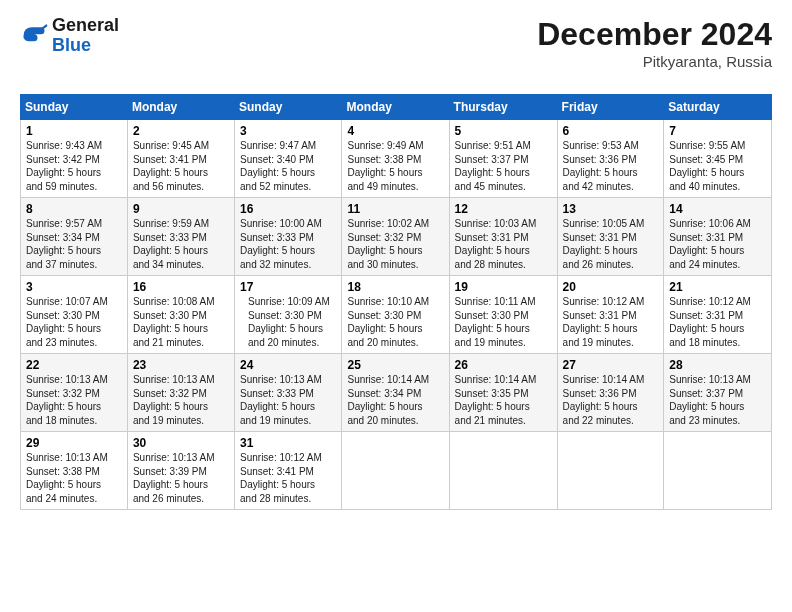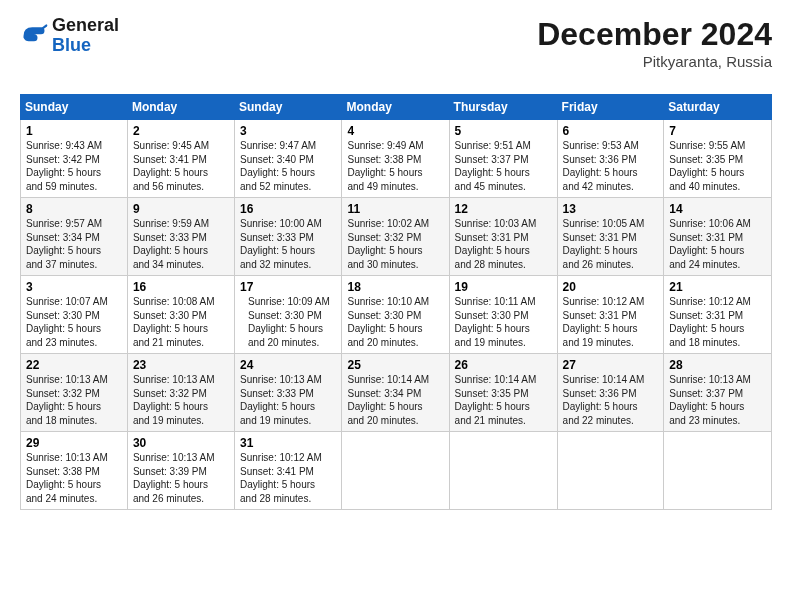--- a/index.html
+++ b/index.html
@@ -167,21 +167,21 @@
           <td>
             <span class="day-num">6</span>
             <div class="day-info" style="white-space: pre-line;">Sunrise: 9:53 AM
 Sunset: 3:36 PM
 Daylight: 5 hours
 and 42 minutes.</div>
           </td>
           <td>
             <span class="day-num">7</span>
             <div class="day-info" style="white-space: pre-line;">Sunrise: 9:55 AM
-Sunset: 3:35 PM
+Sunset: 3:45 PM
 Daylight: 5 hours
 and 40 minutes.</div>
           </td>
         </tr>
         <tr>
           <td>
             <span class="day-num">8</span>
             <div class="day-info" style="white-space: pre-line;">Sunrise: 9:57 AM
 Sunset: 3:34 PM
 Daylight: 5 hours

